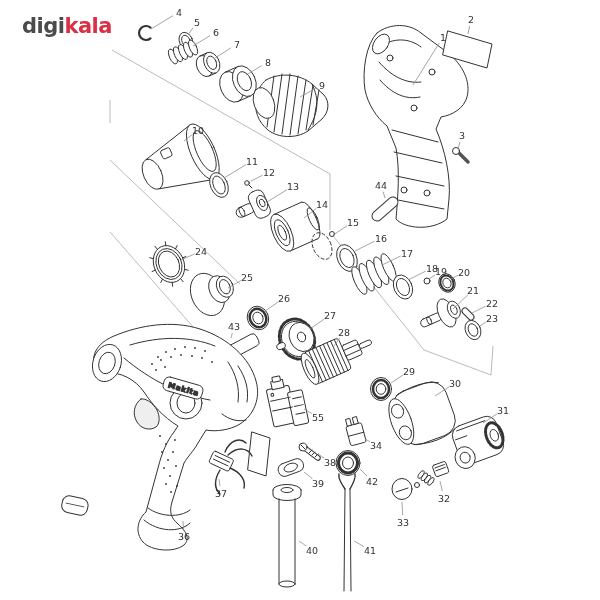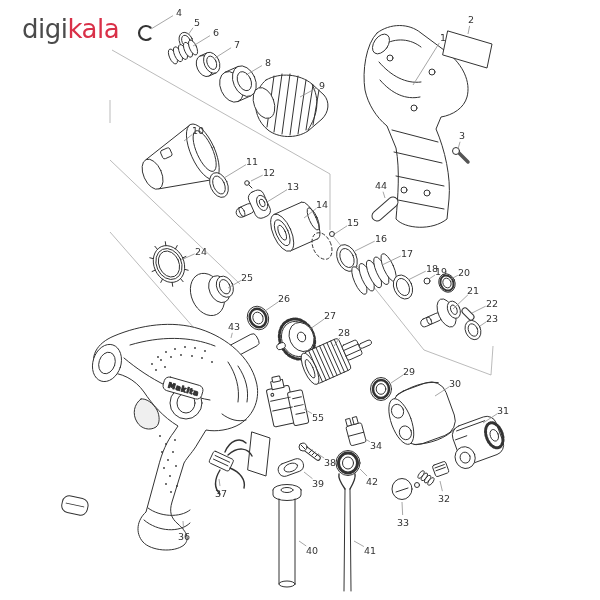--- a/index.html
+++ b/index.html
@@ -1,18 +1,18 @@
 <!DOCTYPE html>
 <html><head>
 <meta charset="utf-8">
 <style>
   html,body{margin:0;padding:0;background:#fff;}
   .stage{position:relative;width:600px;height:600px;background:#ffffff;overflow:hidden;
          font-family:"DejaVu Sans",sans-serif;}
-  .logo{position:absolute;left:22px;top:16px;font-weight:normal;font-size:26px;
+  .logo{position:absolute;left:22px;top:16px;font-weight:bold;font-size:21px;
         letter-spacing:-0.5px;line-height:1;user-select:none;}
   .logo span{display:inline;}
   #diagram-svg{position:absolute;left:0;top:0;}
   #diagram-svg *{vector-effect:non-scaling-stroke;}
   .art{stroke:#333;fill:none;stroke-width:1;stroke-linecap:round;stroke-linejoin:round;}
   .wfill{fill:#fff;}
   .lfill{fill:#efefef;}
   .frame{stroke:#aaa;stroke-width:0.8;fill:none;}
   #labels-layer text{font:9.5px "DejaVu Sans",sans-serif;fill:#333;text-anchor:middle;dominant-baseline:central;}
   #labels-layer line{stroke:#888;stroke-width:0.75;}

